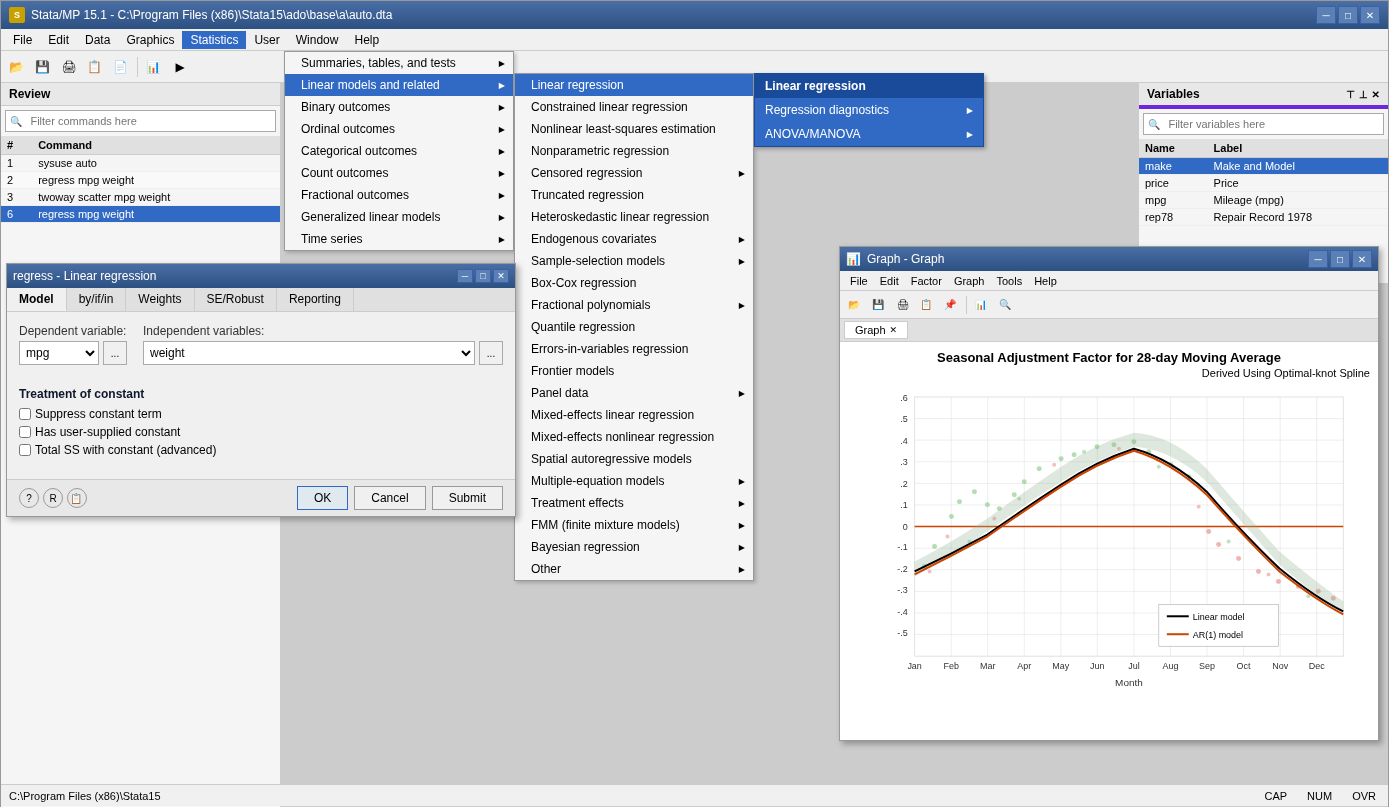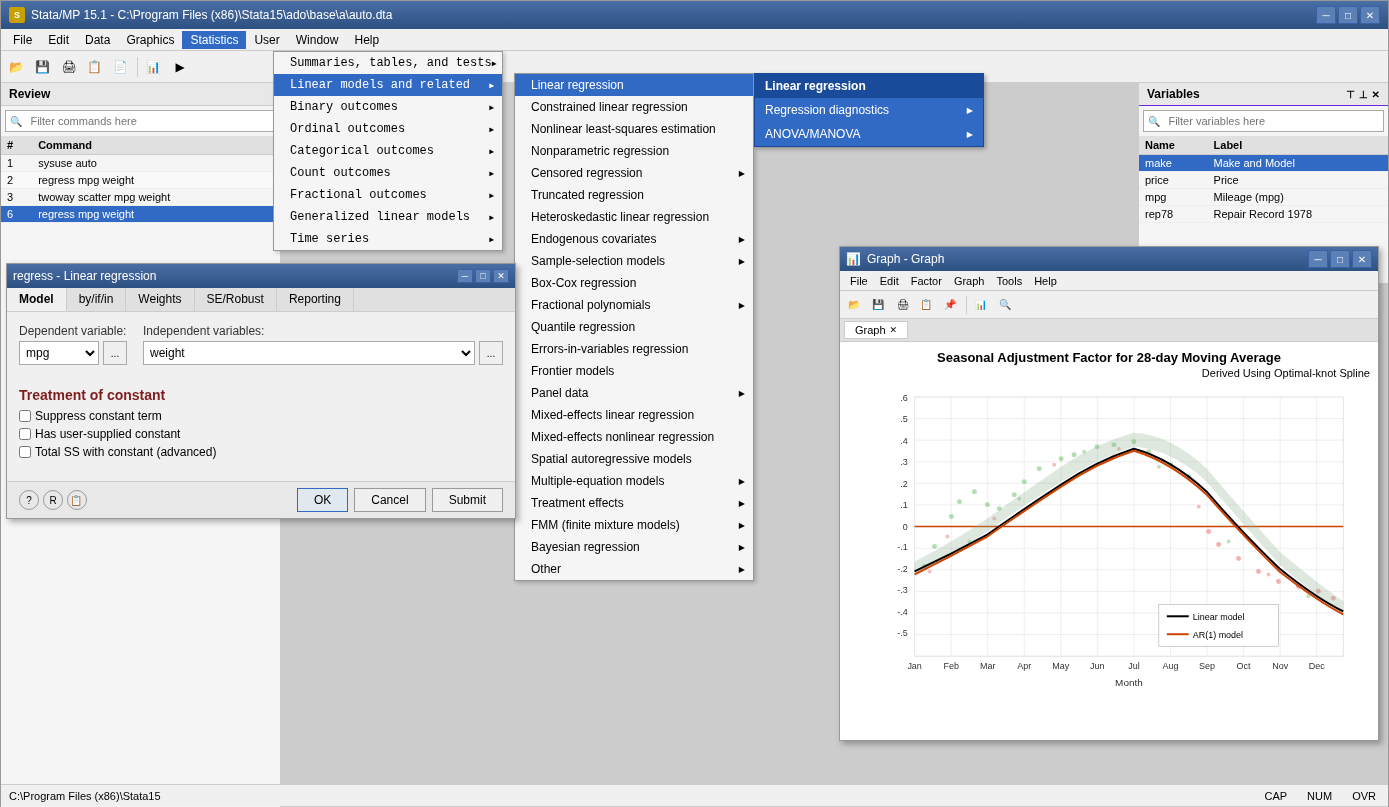--- a/index.html
+++ b/index.html
@@ -38,21 +38,21 @@
     .panel-table th { background: #e0e0e0; border-bottom: 1px solid #ccc; padding: 3px 6px; text-align: left; font-weight: bold; font-size: 11px; }
     .panel-table td { padding: 2px 6px; border-bottom: 1px solid #eee; font-size: 11px; }
     .panel-table tr:nth-child(even) { background: #f9f9f9; }
     .panel-table tr.selected { background: #316ac5; color: white; }
 
     
     .center-content { flex: 1; position: relative; background: #cccccc; }
 
     
     .variables-panel { position: absolute; top: 0; right: 0; width: 250px; height: 200px; background: #f5f5f5; border-left: 1px solid #ccc; }
-    .var-header { background: #e8e8e8; padding: 4px 8px; font-weight: bold; border-bottom: 1px solid #6d28d9; display: flex; align-items: center; justify-content: space-between; }
+    .var-header { background: #e8e8e8; padding: 4px 8px; font-weight: bold; border-bottom: 4px solid #6d28d9; display: flex; align-items: center; justify-content: space-between; }
     .var-search { padding: 4px; }
     .var-search input { width: 100%; padding: 2px 4px; border: 1px solid #aaa; font-size: 11px; }
     .var-table table { width: 100%; border-collapse: collapse; }
     .var-table th { background: #e0e0e0; border-bottom: 1px solid #ccc; padding: 3px 6px; text-align: left; font-size: 11px; font-weight: bold; }
     .var-table td { padding: 2px 6px; border-bottom: 1px solid #eee; font-size: 11px; }
     .var-table tr.selected td { background: #316ac5; color: white; }
 
     
     .status-bar { position: absolute; bottom: 0; left: 0; right: 0; height: 22px; background: #f0f0f0; border-top: 1px solid #ccc; display: flex; align-items: center; padding: 0 8px; font-size: 11px; justify-content: space-between; }
     .status-left { flex: 1; }
@@ -74,21 +74,21 @@
     .dialog-tab { padding: 4px 12px; cursor: pointer; font-size: 12px; border-right: 1px solid #ccc; }
     .dialog-tab.active { background: #f0f0f0; border-bottom: 1px solid #f0f0f0; font-weight: bold; }
     .dialog-body { padding: 12px; }
     .form-group { margin-bottom: 10px; }
     .form-label { font-size: 12px; margin-bottom: 3px; color: #333; }
     .form-row { display: flex; gap: 4px; align-items: center; }
     .form-select { height: 24px; border: 1px solid #aaa; background: white; font-size: 12px; padding: 0 2px; }
     .form-select-sm { width: 80px; }
     .form-select-lg { flex: 1; }
     .form-btn-sm { width: 24px; height: 24px; background: #f0f0f0; border: 1px solid #aaa; cursor: pointer; display: flex; align-items: center; justify-content: center; font-size: 10px; }
-    .section-title { font-size: 14px; font-weight: bold; margin-bottom: 6px; color: #7f1d1d; }
+    .section-title { font-size: 12px; font-weight: bold; margin-bottom: 6px; color: #0f172a; }
     .checkbox-group { display: flex; flex-direction: column; gap: 4px; }
     .checkbox-item { display: flex; align-items: center; gap: 4px; font-size: 12px; }
     .checkbox-item input { width: 12px; height: 12px; }
     .footer-btn { padding: 4px 16px; border: 1px solid #999; background: #f0f0f0; cursor: pointer; font-size: 12px; }
     .footer-btn.primary { background: #e0e8f0; border-color: #316ac5; }
     .dialog-help-icons { display: flex; gap: 4px; }
     .help-icon { width: 20px; height: 20px; border-radius: 50%; border: 1px solid #999; display: flex; align-items: center; justify-content: center; font-size: 10px; cursor: pointer; }
 
     
     .graph-window { position: absolute; top: 245px; left: 838px; width: 540px; height: 495px; background: white; border: 1px solid #999; box-shadow: 3px 3px 6px rgba(0,0,0,0.3); z-index: 450; }
@@ -218,21 +218,21 @@
                 <td>Repair Record 1978</td>
               </tr>
             </tbody>
           </table>
         </div>
       </div>
 
     </div>
   </div>
 
-  <div style="position:absolute;top:50px;left:272px;z-index:200;font-family:Liberation Mono, monospace;">
+  <div style="position:absolute;top:50px;left:283px;z-index:200;">
     <div style="background:#f5f5f5;border:1px solid #999;box-shadow:2px 2px 4px rgba(0,0,0,0.2);width:230px;">
       <div class="menu-section-item">
         <span>Summaries, tables, and tests</span>
         <span class="menu-arrow">▶</span>
       </div>
       <div class="menu-section-item active">
         <span>Linear models and related</span>
         <span class="menu-arrow">▶</span>
       </div>
       <div class="menu-section-item">

